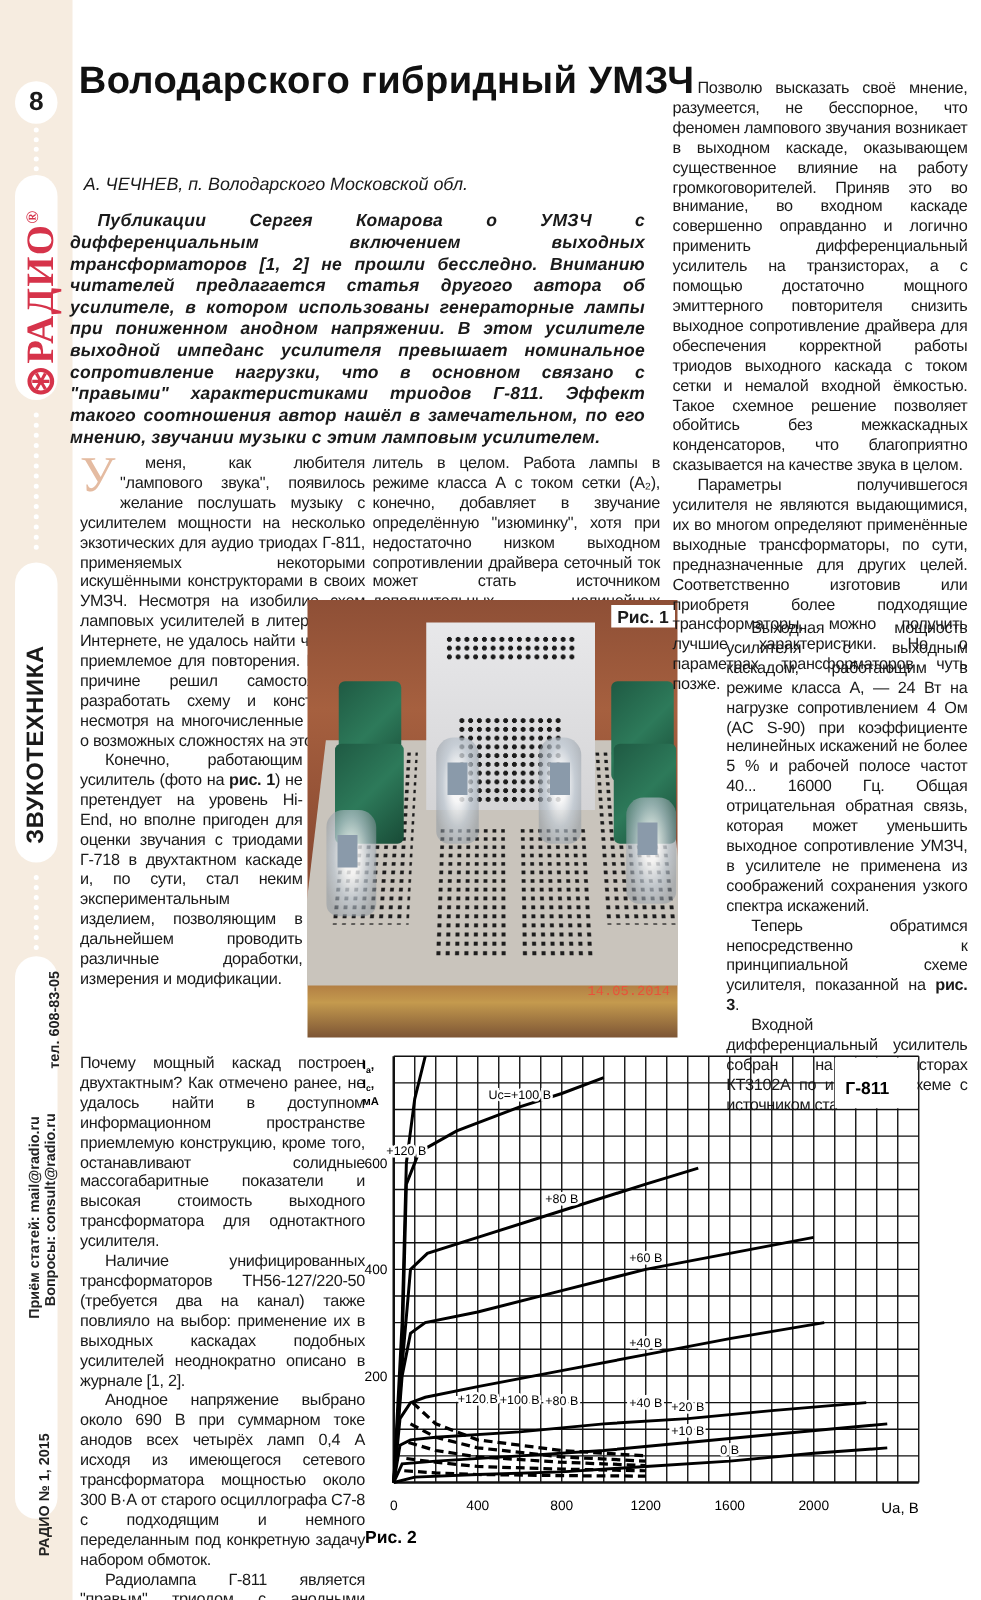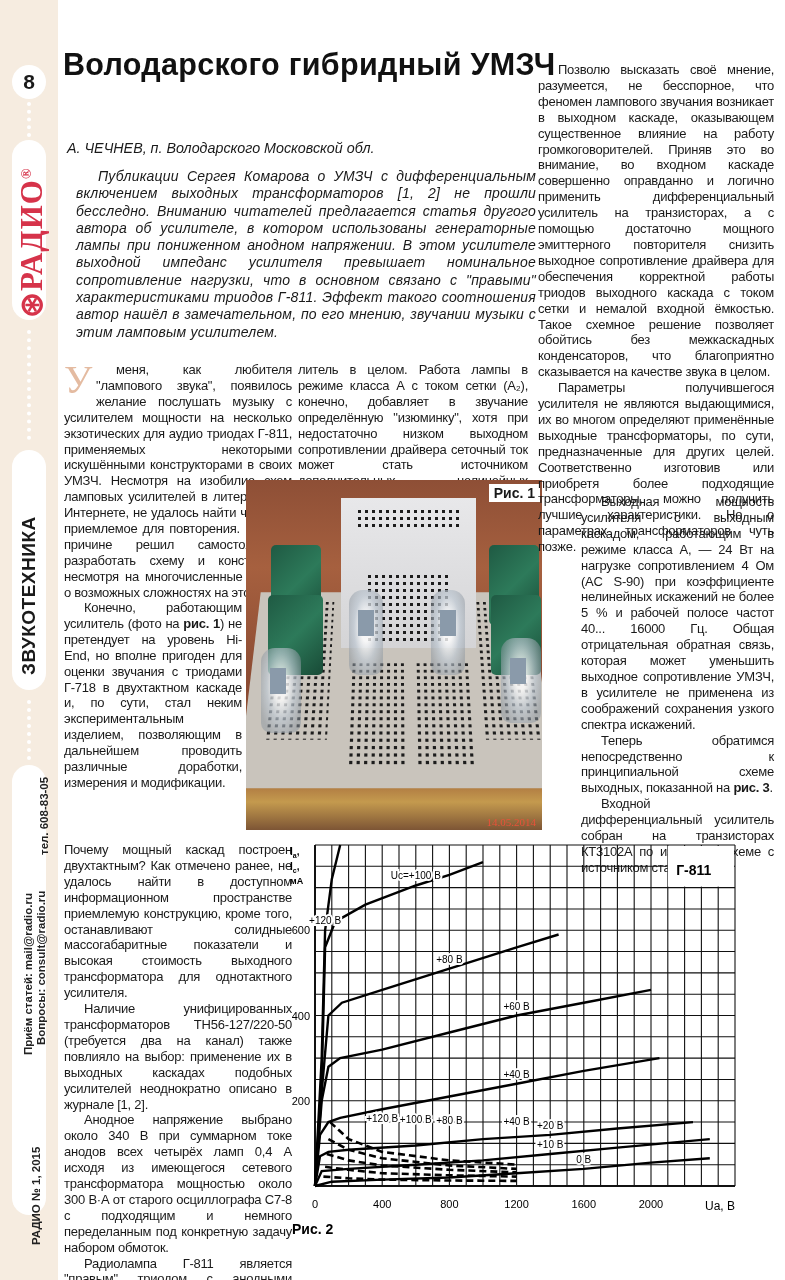--- a/index.html
+++ b/index.html
@@ -13,37 +13,37 @@
   .page-num { position: absolute; left: 12px; top: 65px; width: 34px; height: 34px; border-radius: 17px; background: #fff; font-weight: bold; font-size: 21px; text-align: center; line-height: 34px; }
   .vtext { position: absolute; white-space: nowrap; transform-origin: left top; transform: rotate(-90deg); }
   .logo { color: #d6334a; font-family: "Liberation Serif", serif; font-weight: bold; font-size: 31px; letter-spacing: 1px; }
   .logo sup { font-size: 14px; }
   .rubric { font-weight: bold; font-size: 19px; letter-spacing: 0.5px; }
   .railsmall { font-size: 11.5px; font-weight: bold; color: #222; line-height: 13px; }
 
   
   .title { position: absolute; left: 63px; top: 46px; font-size: 30.5px; font-weight: bold; line-height: 37px; letter-spacing: 0.3px; color: #111; }
   .author { position: absolute; left: 67px; top: 140px; font-size: 14.3px; font-weight: normal; font-style: italic; }
-  .lead { position: absolute; left: 76px; top: 168px; width: 460px; font-size: 14px; font-weight: normal; font-style: italic; line-height: 17.3px; text-align: justify; text-indent: 22px; letter-spacing: 0.2px; }
+  .lead { position: absolute; left: 56px; top: 168px; width: 460px; font-size: 14px; font-weight: bold; font-style: italic; line-height: 17.3px; text-align: justify; text-indent: 22px; letter-spacing: 0.2px; }
 
   .col { position: absolute; font-size: 13px; line-height: 15.9px; text-align: justify; font-family: "Liberation Sans Narrow", "Liberation Sans", sans-serif; letter-spacing: -0.25px; }
   .col p { text-indent: 20px; }
   .col b { font-weight: bold; }
   .dropcap { float: left; font-size: 40px; line-height: 32px; color: #e4bba1; font-family: "Liberation Serif", serif; margin: 2px 4px 0 -20px; }
 
   
   .photo { position: absolute; left: 246px; top: 480px; width: 296px; height: 350px; background: linear-gradient(180deg, #8e4f36 0%, #a6603f 25%, #8a4a32 60%, #a56a3c 85%, #c49a4e 92%, #7d5535 100%); overflow: hidden; }
   .chassis { position: absolute; left: 4px; top: 100px; width: 292px; height: 205px; background: #c9c4bc; transform: perspective(400px) rotateX(18deg); }
   .perf { position: absolute; background-image: radial-gradient(circle, #1c1c1c 38%, transparent 40%); background-size: 7px 7px; }
   .cover { position: absolute; left: 95px; top: 18px; width: 135px; height: 150px; background: linear-gradient(180deg,#e8e8ea,#d4d4d6); }
   .xfmr { position: absolute; width: 50px; height: 80px; background: linear-gradient(135deg,#1f5a43,#2d7a5a,#184a36); border-radius: 5px; }
   .tube { position: absolute; width: 34px; height: 85px; background: radial-gradient(ellipse at 50% 45%, rgba(255,255,255,0.8) 0 20%, rgba(190,200,210,0.7) 50%, rgba(140,150,160,0.5) 80%); border-radius: 14px 14px 10px 10px; }
   .tube::after { content:""; position:absolute; left:9px; top:20px; width:16px; height:26px; background:#8a9aaa; }
   .photo-cap { position: absolute; right: 2px; top: 4px; background: #fff; font-weight: bold; font-size: 14px; padding: 1px 5px; }
-  .stamp { position: absolute; right: 6px; top: 308px; color: #e8523a; font-size: 11px; font-family: Liberation Serif, serif; margin-top: 28px; }
+  .stamp { position: absolute; right: 6px; top: 308px; color: #e8523a; font-size: 11px; font-family: Liberation Mono, monospace; }
 
   
   .chart { position: absolute; left: 290px; top: 840px; width: 490px; height: 420px; }
   .chart text { font-family: "Liberation Sans", sans-serif; }
 </style>
 </head>
 <body>
 
 <div class="rail">
   <div class="dots" style="top:102px;height:35px;"></div>
@@ -73,21 +73,21 @@
   <p style="text-indent:20px;"><span class="dropcap">У</span><span>меня, как любителя "лампового звука", появилось желание послушать музыку с усилителем мощности на несколько экзотических для аудио триодах Г-811, применяемых некоторыми искушёнными конструкторами в своих УМЗЧ. Несмотря на изобилие схем ламповых усилителей в литературе и Интернете, не удалось найти что-либо приемлемое для повторения. По этой причине решил самостоятельно разработать схему и конструкцию несмотря на многочисленные мнения о возможных сложностях на этом пути.</span></p>
 </div>
 
 <div class="col" style="left:64px;top:600px;width:178px;">
   <p><span>Конечно, работающим усилитель (фото на </span><b>рис. 1</b><span>) не претендует на уровень Hi-End, но вполне пригоден для оценки звучания с триодами Г-718 в двухтактном каскаде и, по сути, стал неким экспериментальным изделием, позволяющим в дальнейшем проводить различные доработки, измерения и модификации.</span></p>
 </div>
 
 <div class="col" style="left:64px;top:842px;width:228px;">
   <p style="text-indent:0">Почему мощный каскад построен двухтактным? Как отмечено ранее, не удалось найти в доступном информационном пространстве приемлемую конструкцию, кроме того, останавливают солидные массогабаритные показатели и высокая стоимость выходного трансформатора для однотактного усилителя.</p>
   <p>Наличие унифицированных трансформаторов ТН56-127/220-50 (требуется два на канал) также повлияло на выбор: применение их в выходных каскадах подобных усилителей неоднократно описано в журнале [1, 2].</p>
-  <p>Анодное напряжение выбрано около 340 В при суммарном токе анодов всех четырёх ламп 0,4 А исходя из имеющегося сетевого трансформатора мощностью около 300 В·А от старого осциллографа С7-8 с подходящим и немного переделанным под конкретную задачу набором обмоток.</p>
+  <p>Анодное напряжение выбрано около 690 В при суммарном токе анодов всех четырёх ламп 0,4 А исходя из имеющегося сетевого трансформатора мощностью около 300 В·А от старого осциллографа С7-8 с подходящим и немного переделанным под конкретную задачу набором обмоток.</p>
   <p><span>Радиолампа Г-811 является "правым" триодом с анодными характеристиками (</span></p>
 </div>
 
 <div class="col" style="left:298px;top:362px;width:230px;">
   <p style="text-indent:0">литель в целом. Работа лампы в режиме класса А с током сетки (А₂), конечно, добавляет в звучание определённую "изюминку", хотя при недостаточно низком выходном сопротивлении драйвера сеточный ток может стать источником дополнительных нелинейных искажений.</p>
 </div>
 
 <div class="photo">
   <div class="chassis">
     <div class="perf" style="left:20px;top:10px;width:60px;height:150px;"></div>
@@ -110,21 +110,21 @@
   <div class="photo-cap">Рис. 1</div>
   <div class="stamp">14.05.2014</div>
 </div>
 
 <div class="col" style="left:538px;top:62px;width:236px;">
   <p>Позволю высказать своё мнение, разумеется, не бесспорное, что феномен лампового звучания возникает в выходном каскаде, оказывающем существенное влияние на работу громкоговорителей. Приняв это во внимание, во входном каскаде совершенно оправданно и логично применить дифференциальный усилитель на транзисторах, а с помощью достаточно мощного эмиттерного повторителя снизить выходное сопротивление драйвера для обеспечения корректной работы триодов выходного каскада с током сетки и немалой входной ёмкостью. Такое схемное решение позволяет обойтись без межкаскадных конденсаторов, что благоприятно сказывается на качестве звука в целом.</p>
   <p>Параметры получившегося усилителя не являются выдающимися, их во многом определяют применённые выходные трансформаторы, по сути, предназначенные для других целей. Соответственно изготовив или приобретя более подходящие трансформаторы, можно получить лучшие характеристики. Но о параметрах трансформаторов чуть позже.</p>
 </div>
 <div class="col" style="left:581px;top:494px;width:193px;">
   <p>Выходная мощность усилителя с выходным каскадом, работающим в режиме класса А, — 24 Вт на нагрузке сопротивлением 4 Ом (AC S-90) при коэффициенте нелинейных искажений не более 5 % и рабочей полосе частот 40... 16000 Гц. Общая отрицательная обратная связь, которая может уменьшить выходное сопротивление УМЗЧ, в усилителе не применена из соображений сохранения узкого спектра искажений.</p>
-  <p><span>Теперь обратимся непосредственно к принципиальной схеме выходных, показанной на </span><b>рис. 3</b><span>.</span></p>
+  <p><span>Теперь обратимся непосредственно к принципиальной схеме усилителя, показанной на </span><b>рис. 3</b><span>.</span></p>
   <p>Входной дифференциальный усилитель собран на транзисторах КТ3102А по известной схеме с источником ста-</p>
 </div>
 
 <svg class="chart" id="chart" viewBox="0 0 490 420">
   <g id="grid">
       <line x1="25" x2="25" y1="5" y2="346" stroke="#111" stroke-width="2"></line>
       <line x1="41.8" x2="41.8" y1="5" y2="346" stroke="#111" stroke-width="1.1"></line>
       <line x1="58.6" x2="58.6" y1="5" y2="346" stroke="#111" stroke-width="1.1"></line>
       <line x1="75.4" x2="75.4" y1="5" y2="346" stroke="#111" stroke-width="1.1"></line>
       <line x1="92.2" x2="92.2" y1="5" y2="346" stroke="#111" stroke-width="1.1"></line>

